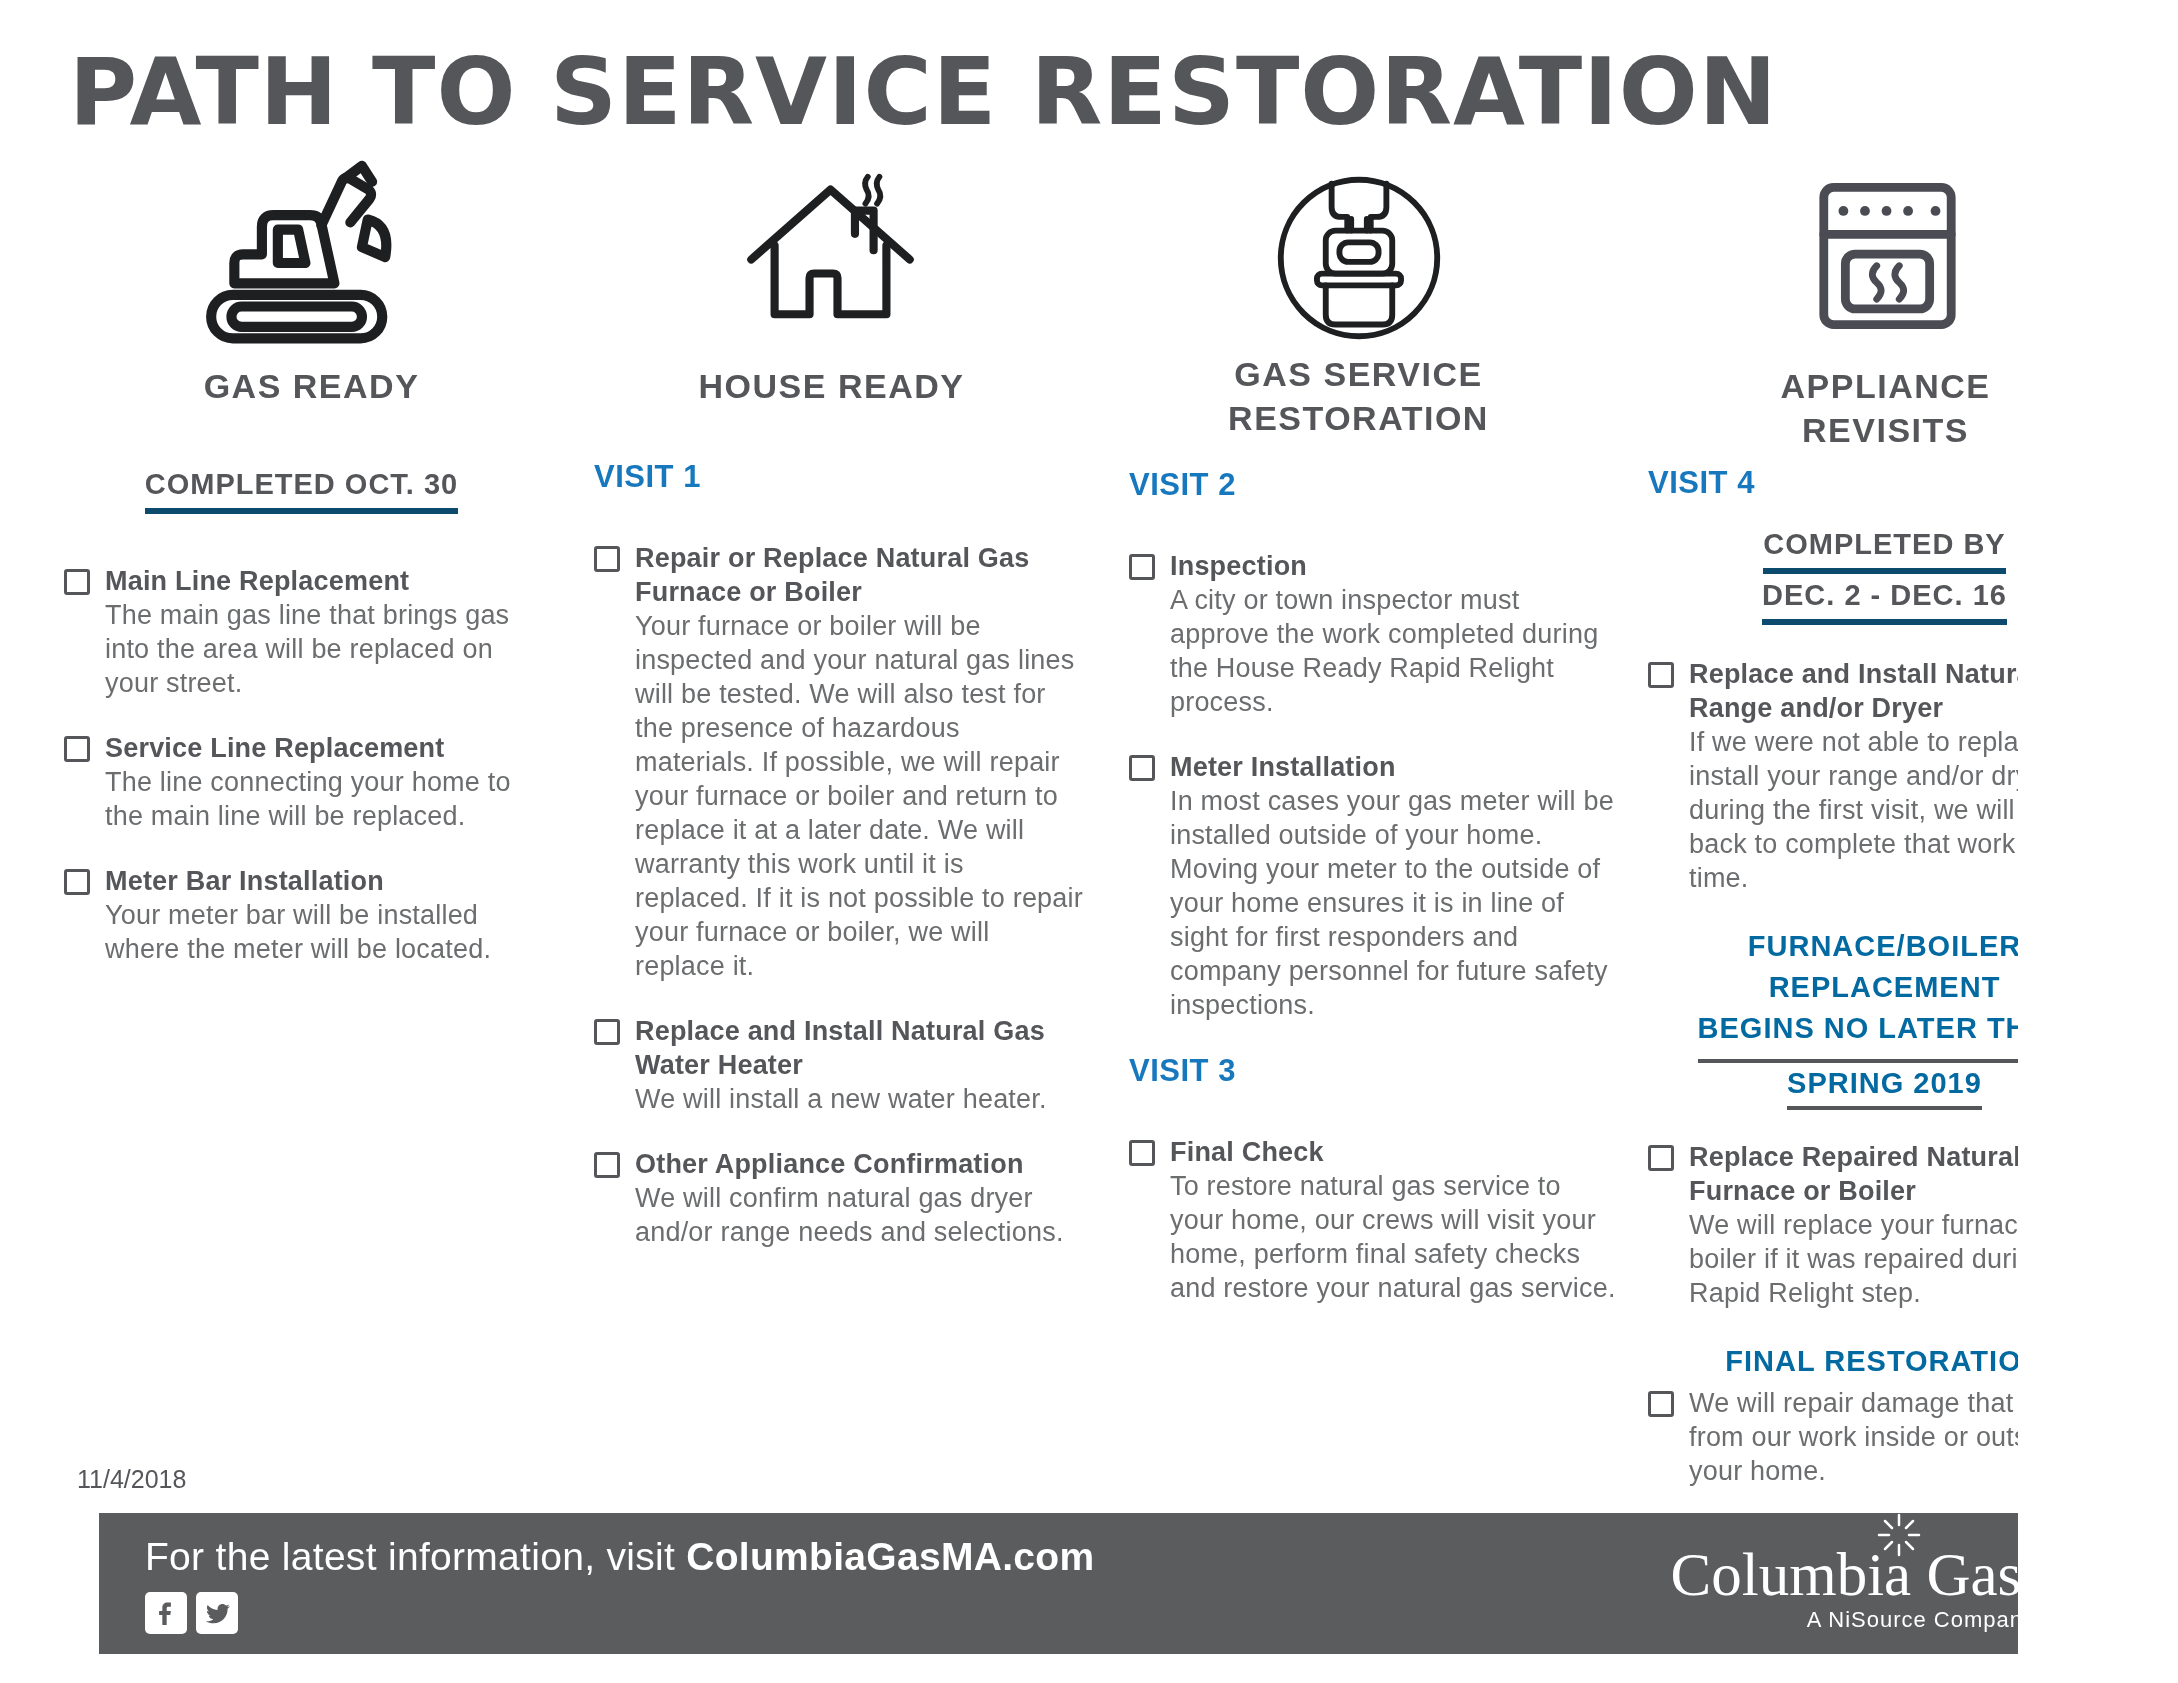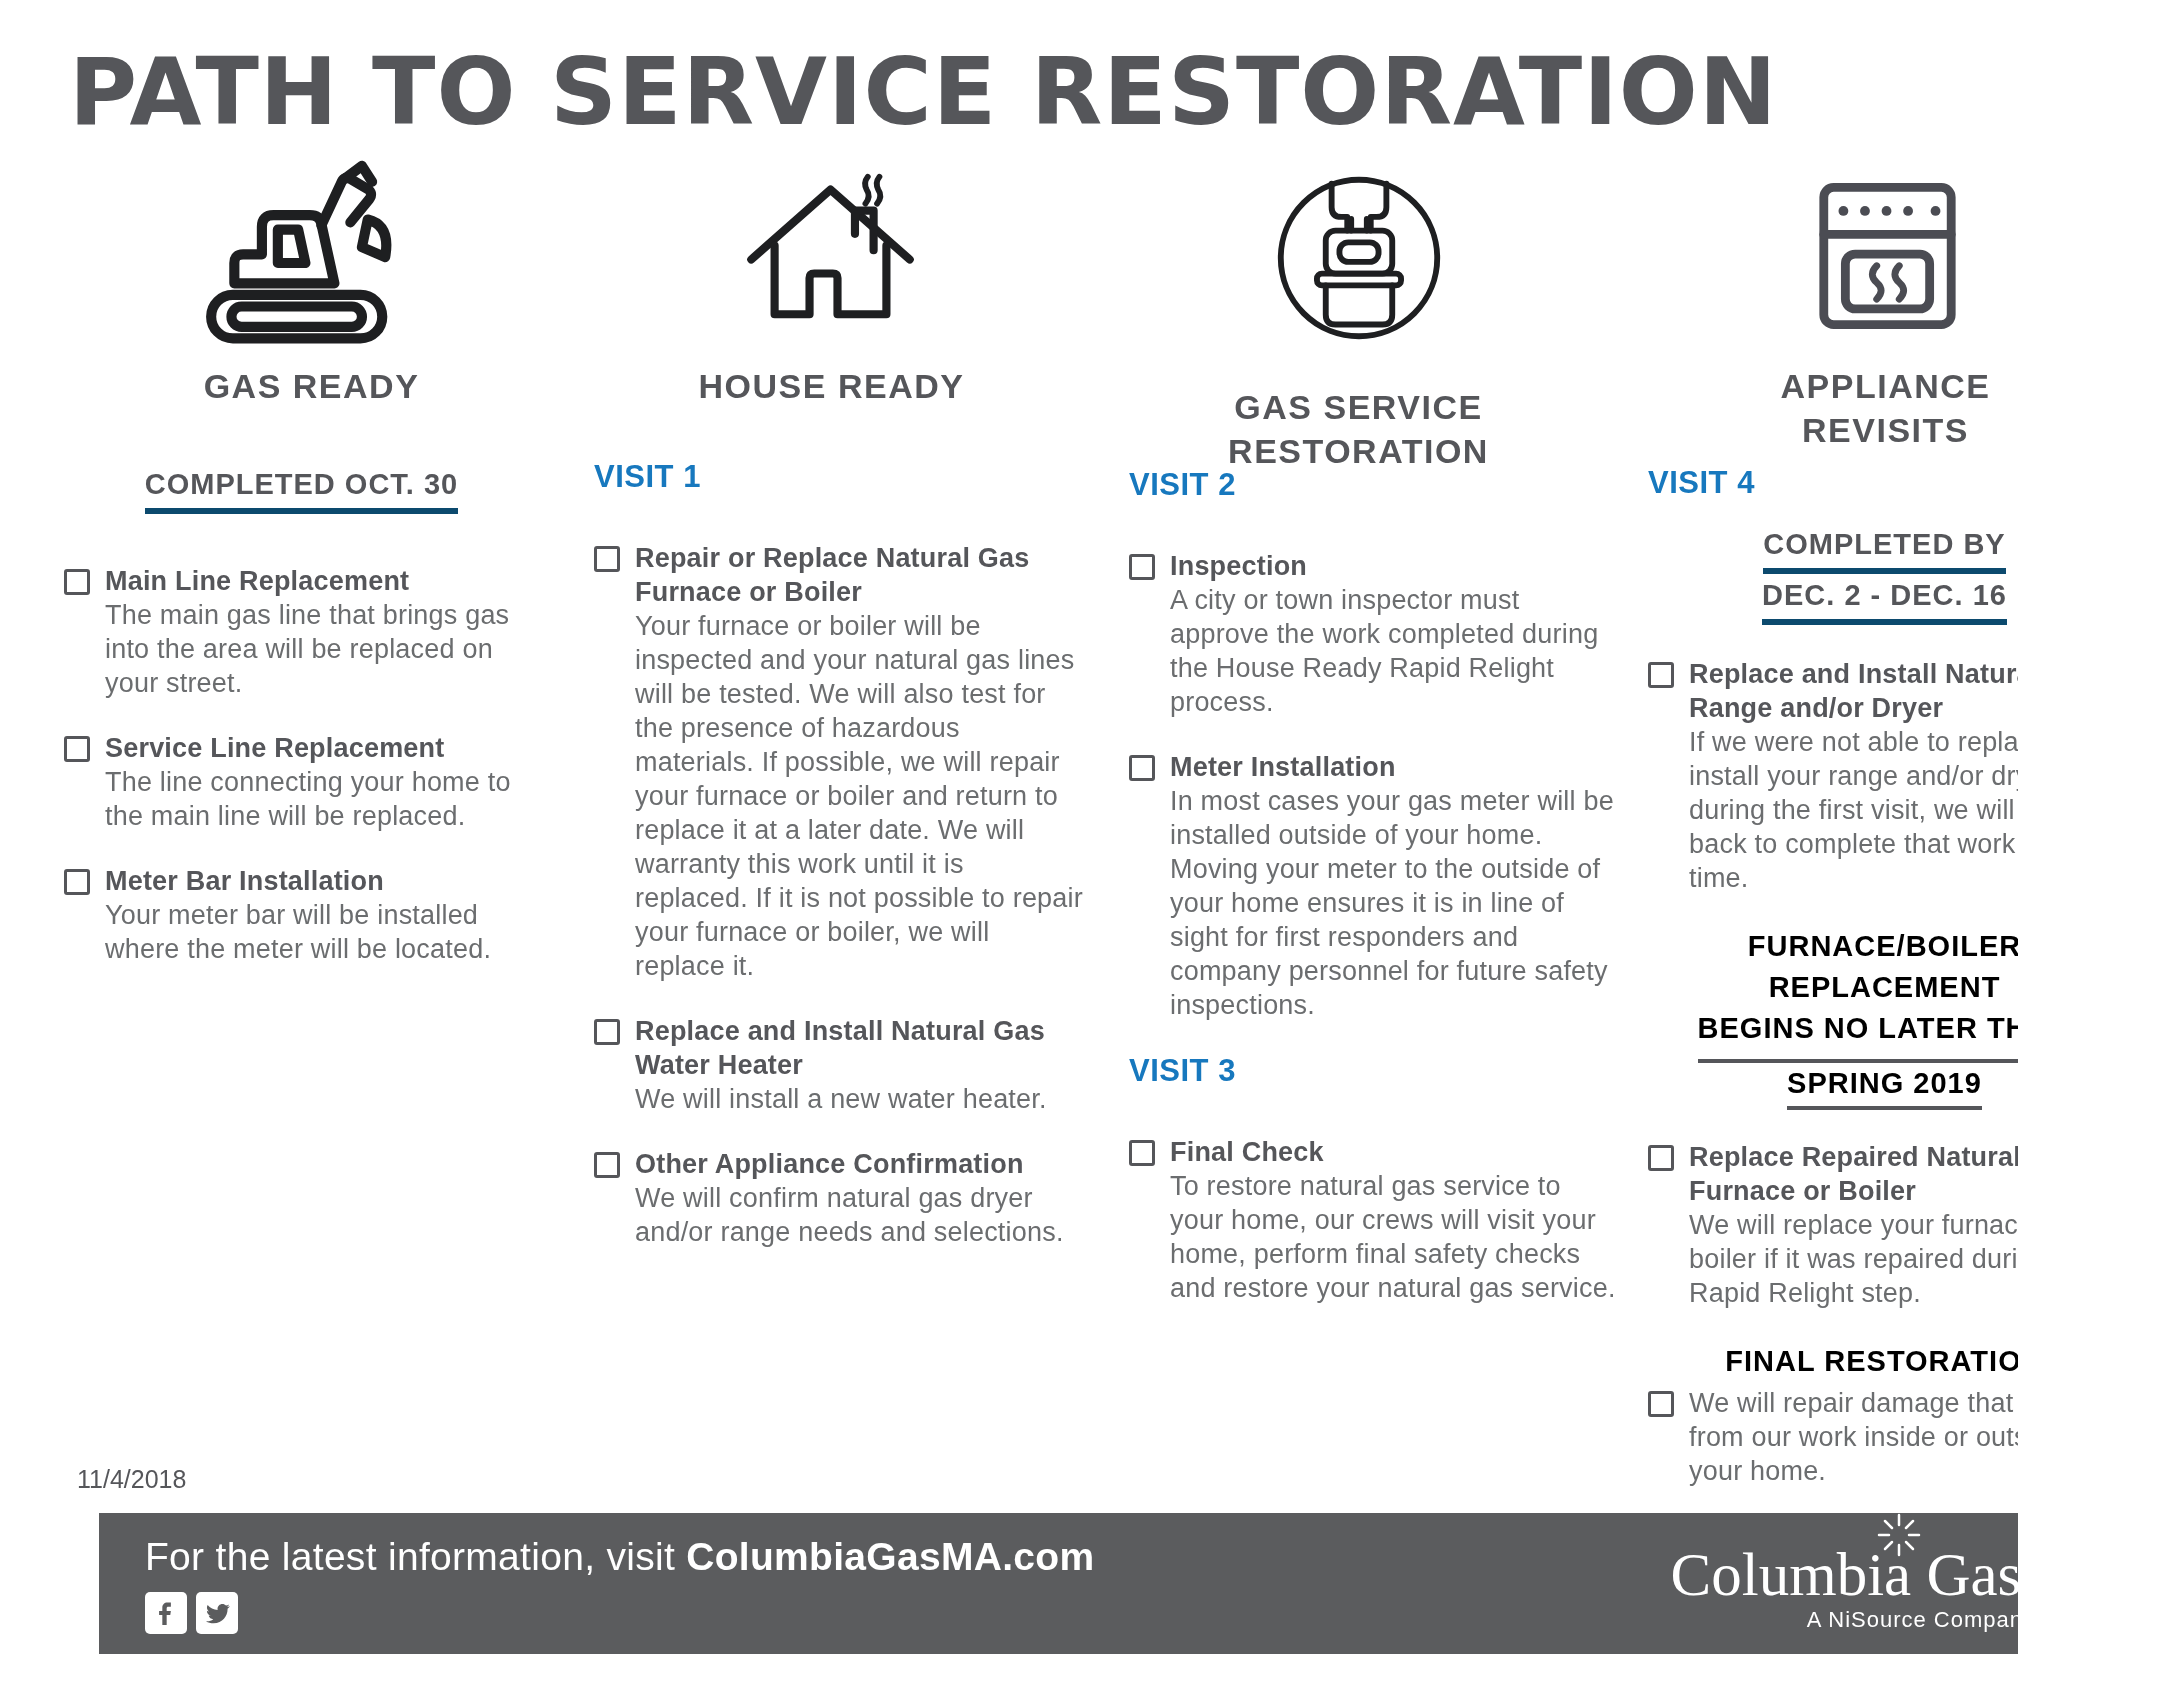--- a/index.html
+++ b/index.html
@@ -12,21 +12,21 @@
 
   .col-icon{position:absolute;}
   .col-header{position:absolute;text-align:center;font-weight:700;font-size:34px;
     color:#55565A;letter-spacing:1.5px;line-height:44px;}
 
   .col{position:absolute;}
   .visit-label{font-weight:700;font-size:31px;color:#1778BE;letter-spacing:0.5px;margin-bottom:46px;}
   .heading-underline{text-align:center;font-weight:700;font-size:29px;color:#55565A;
     letter-spacing:1px;line-height:42px;}
   .heading-underline .u{display:inline-block;border-bottom:6px solid #0c4a6e;padding-bottom:3px;}
-  .heading-plain{text-align:center;font-weight:700;font-size:29px;color:#000000;
+  .heading-plain{text-align:center;font-weight:700;font-size:29px;color:#0369a1;
     letter-spacing:1px;line-height:41px;}
 
   .item{display:flex;gap:15px;margin-bottom:31px;}
   .checkbox{flex:0 0 auto;width:20px;height:20px;border:3px solid #55565A;border-radius:3px;margin-top:5px;}
   .item-text{flex:1 1 auto;}
   .item-title{font-weight:700;color:#55565A;font-size:27px;line-height:34px;letter-spacing:0.2px;}
   .item-body{color:#6B6D6F;font-size:27px;line-height:34px;letter-spacing:0.2px;}
 
   .date{position:absolute;left:77px;top:1465px;font-size:25px;color:#55565A;}
 
@@ -99,21 +99,21 @@
       <path d="M87,90 q-9,9 0,17 q9,8 0,17" stroke-width="7"></path>
     </svg>
   </div>
 
   <div class="col-header" style="left:64px;top:364px;width:495px;">
     <div>GAS READY</div>
   </div>
   <div class="col-header" style="left:584px;top:364px;width:495px;">
     <div>HOUSE READY</div>
   </div>
-  <div class="col-header" style="left:1111px;top:385px;width:495px;">
+  <div class="col-header" style="left:1111px;top:352px;width:495px;">
     <div>GAS SERVICE</div>
     <div>RESTORATION</div>
   </div>
   <div class="col-header" style="left:1638px;top:364px;width:495px;">
     <div>APPLIANCE</div>
     <div>REVISITS</div>
   </div>
 
   <div class="col" style="left:64px;top:463px;width:475px;">
     <div class="heading-underline" style="margin-bottom:50px;">

